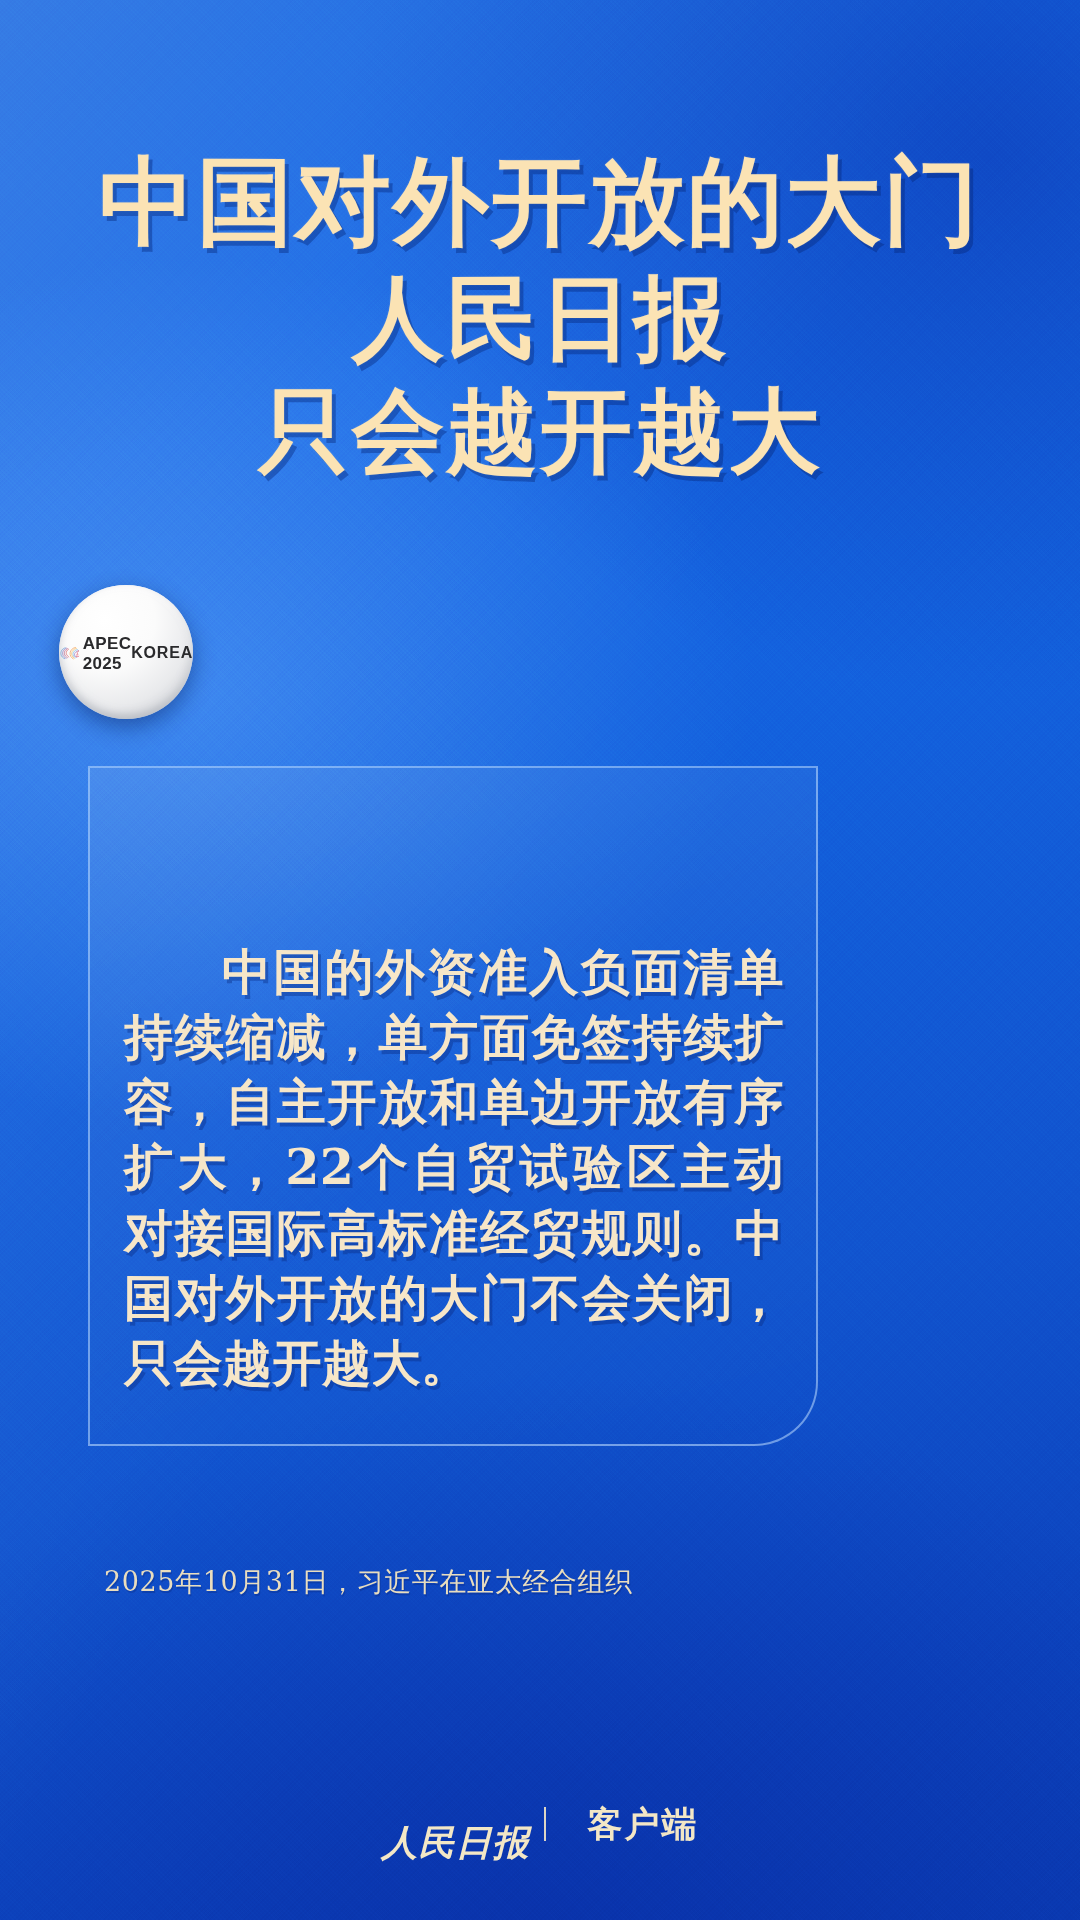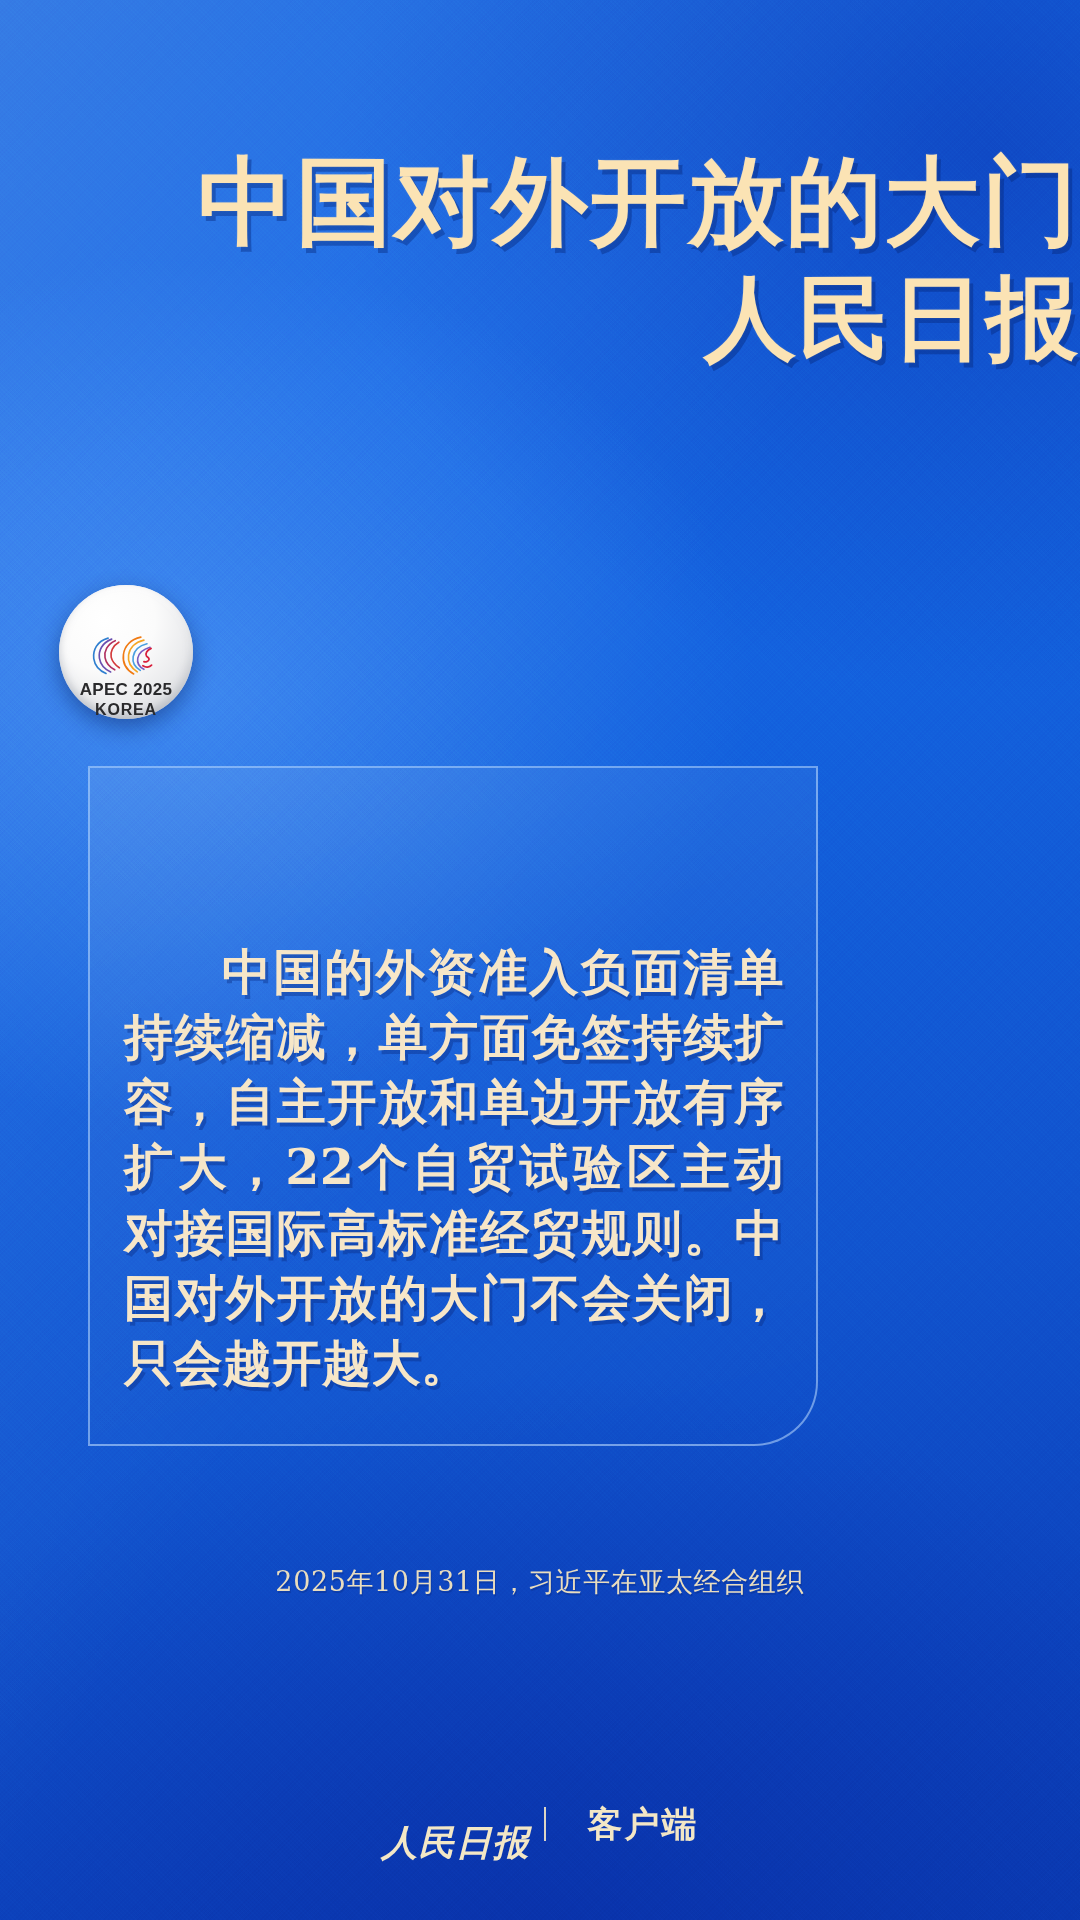--- a/index.html
+++ b/index.html
@@ -47,21 +47,20 @@
     text-align:center;
     z-index:6;
   }
   .title-line {
     font-family:"DejaVu Sans", sans-serif;
     color:#fbe3b4;
     font-weight:bold;
     letter-spacing:2px;
     line-height:1.06;
     text-shadow:4px 5px 0 rgba(6,38,120,0.40), 0 0 2px rgba(255,240,200,0.25);
-    text-align:right;
   }
   #title-line-1 { font-size:96px; }
   #title-line-2 { font-size:92px; margin-top:16px; }
   #title-line-3 { font-size:92px; margin-top:16px; }
 
   
   #card {
     position:absolute;
     left:88px; top:766px;
     width:730px; height:680px;
@@ -86,21 +85,21 @@
     text-indent:98px;
     letter-spacing:0.5px;
     text-shadow:3px 4px 0 rgba(8,40,125,0.38);
   }
 
   #attribution {
     position:absolute;
     left:104px; top:1560px;
     width:700px;
     z-index:7;
-    text-align:right;
+    text-align:left;
     font-family:"DejaVu Serif", serif;
     font-size:27px;
     line-height:1.62;
     color:#e9ddbe;
     letter-spacing:0.6px;
     text-shadow:1px 2px 0 rgba(8,40,125,0.35);
   }
   #attribution div { white-space:nowrap; }
 
   
@@ -110,23 +109,22 @@
     width:134px; height:134px;
     border-radius:50%;
     background:
       radial-gradient(circle at 34% 26%, #ffffff 0%, #fbfbfb 38%, #e9eaec 66%, #c9ccd1 92%, #b9bcc2 100%);
     box-shadow:
       0 8px 22px rgba(4,26,88,0.45),
       inset 0 -4px 9px rgba(150,155,165,0.55),
       inset 0 3px 7px rgba(255,255,255,0.95);
     z-index:9;
     display:flex;
-    flex-direction:column;
     align-items:center;
-    justify-content:flex-end;
+    justify-content:space-between;
   }
   #apec-mark { width:78px; height:44px; margin-top:2px; }
   #apec-title {
     font-family:"Liberation Sans", sans-serif;
     font-weight:bold;
     font-size:17px;
     color:#2a2a2c;
     letter-spacing:0.3px;
     margin-top:3px;
   }
@@ -174,20 +172,21 @@
 <body>
 
 <div id="poster">
 
   <div id="texture"></div>
   <div id="sheen"></div>
 
   <div id="title-block">
     <div class="title-line" id="title-line-1">中国对外开放的大门</div>
     <div class="title-line" id="title-line-2">人民日报</div>
+    <div class="title-line" id="title-line-3">只会越开越大</div>
   </div>
 
   <div id="card"></div>
 
   <div id="apec-badge">
     <svg id="apec-mark" viewBox="0 0 150 86">
       <g fill="none" stroke-linecap="round" stroke-width="3.2">
         <path d="M40 10 C18 16 10 34 12 50 C14 64 24 74 36 79" stroke="#2f7fd0"></path>
         <path d="M47 12 C28 19 21 35 23 49 C25 62 34 71 45 76" stroke="#6a4fb0"></path>
         <path d="M54 15 C38 22 32 36 34 48 C36 59 44 67 53 72" stroke="#b03060"></path>

